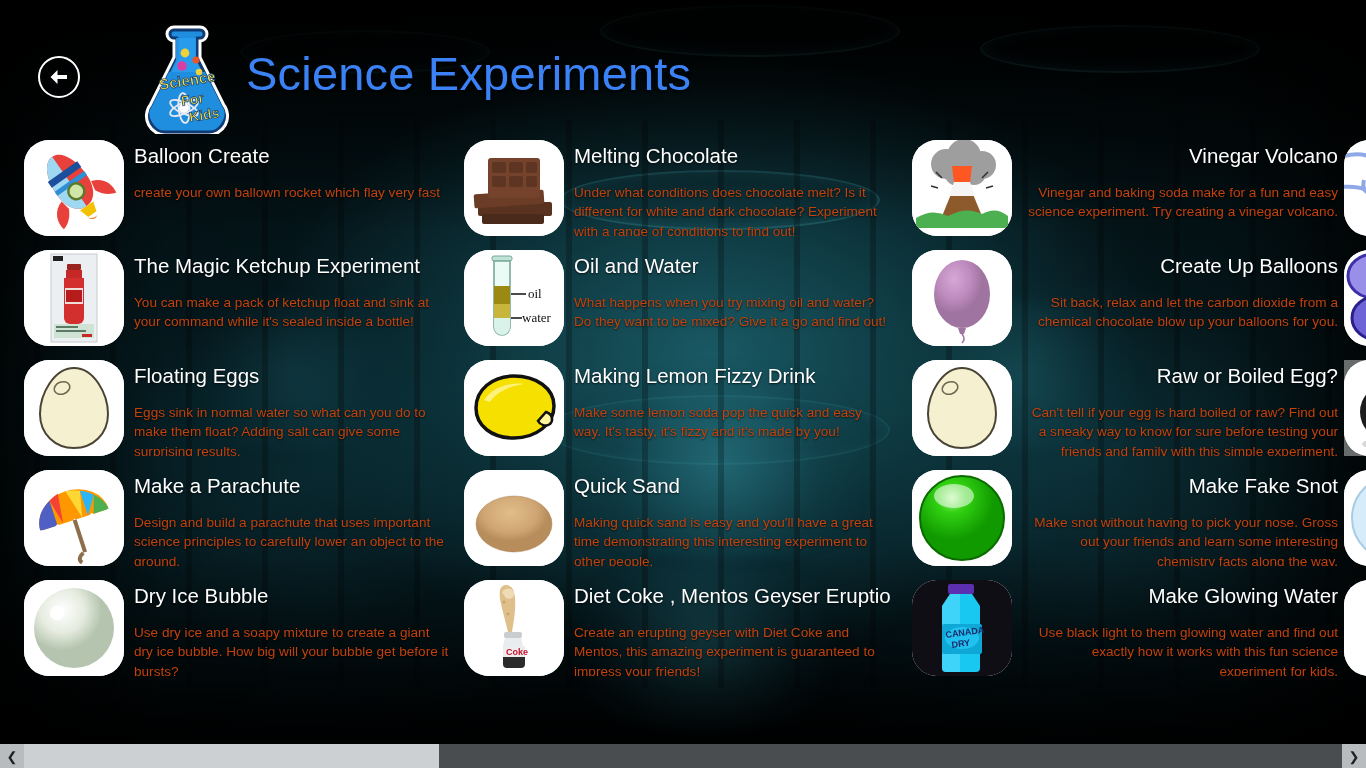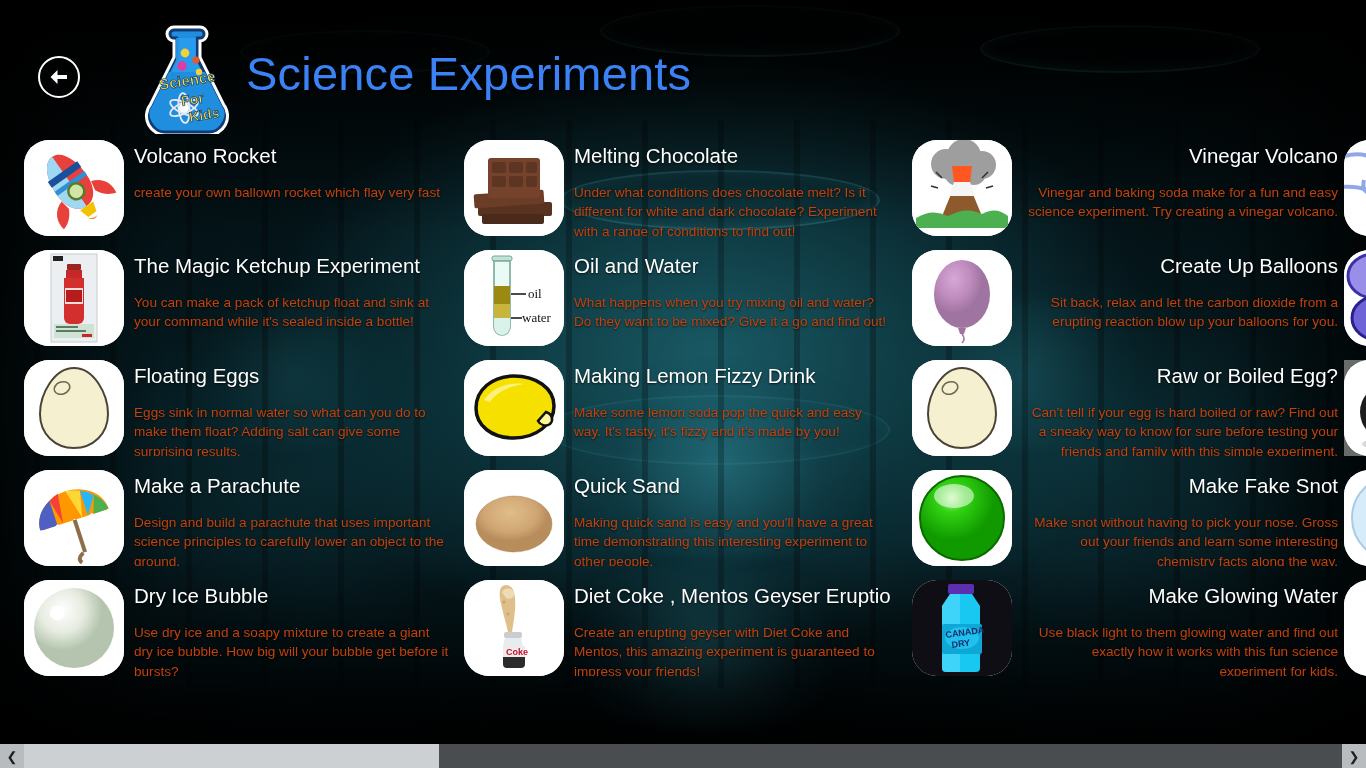--- a/index.html
+++ b/index.html
@@ -226,21 +226,21 @@
       <rect x="32" y="40" width="36" height="5" fill="#2e8fd6"></rect>
       <circle cx="50" cy="52" r="8" fill="#cfe6a8" stroke="#5a7a2a" stroke-width="2.5"></circle>
       <path d="M32 52 c-12 4 -16 14 -14 24 c8 -2 13 -8 16 -14z" fill="#e8413c"></path>
       <path d="M68 52 c12 4 16 14 14 24 c-8 -2 -13 -8 -16 -14z" fill="#e8413c"></path>
       <path d="M42 70 h16 l-3 10 h-10z" fill="#f2c200"></path>
       <path d="M44 80 q6 10 12 0 q-4 8 -12 0z" fill="#f07d22"></path>
     </g>
             </svg>
           </div>
           <div class="meta">
-            <div class="t-title">Volcano Rocket</div>
+            <div class="t-title">Balloon Create</div>
             <div class="t-desc">create your own ballown rocket which flay very fast</div>
           </div>
         </div>
         <div class="tile">
           <div class="thumb">
             <svg viewBox="0 0 100 96">
               <rect width="100" height="96" fill="#fff"></rect>
     <rect x="27" y="4" width="46" height="88" fill="#eceff1" stroke="#c6ccd0"></rect>
     <rect x="29" y="6" width="10" height="5" fill="#222"></rect>
     <rect x="43" y="14" width="14" height="6" rx="1" fill="#9a2420"></rect>
@@ -456,21 +456,21 @@
                   <stop offset="100%" stop-color="#a074a0"></stop>
                 </radialGradient>
               </defs>
     <ellipse cx="50" cy="44" rx="28" ry="34" fill="url(#bal)"></ellipse>
     <path d="M46 78 h8 l-2 6 h-4z" fill="#a074a0"></path>
     <path d="M50 84 q4 5 0 9" fill="none" stroke="#a074a0" stroke-width="1.6"></path>
             </svg>
           </div>
           <div class="meta">
             <div class="t-title">Create Up Balloons</div>
-            <div class="t-desc">Sit back, relax and let the carbon dioxide from a erupting reaction blow up your balloons for you.</div>
+            <div class="t-desc">Sit back, relax and let the carbon dioxide from a chemical chocolate blow up your balloons for you.</div>
           </div>
         </div>
         <div class="tile">
           <div class="thumb">
             <svg viewBox="0 0 100 96">
               <rect width="100" height="96" fill="#fff"></rect>
     <path d="M50 8 c20 0 34 26 34 46 c0 20 -15 34 -34 34 c-19 0 -34 -14 -34 -34 c0 -20 14 -46 34 -46z" fill="#f5f0cf" stroke="#4a4436" stroke-width="2"></path>
     <ellipse cx="38" cy="28" rx="8" ry="6" fill="none" stroke="#6e6752" stroke-width="1.6" transform="rotate(-20 38 28)"></ellipse>
             </svg>
           </div>

